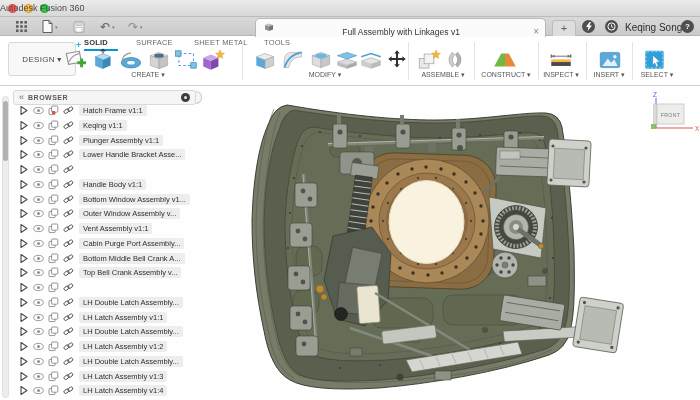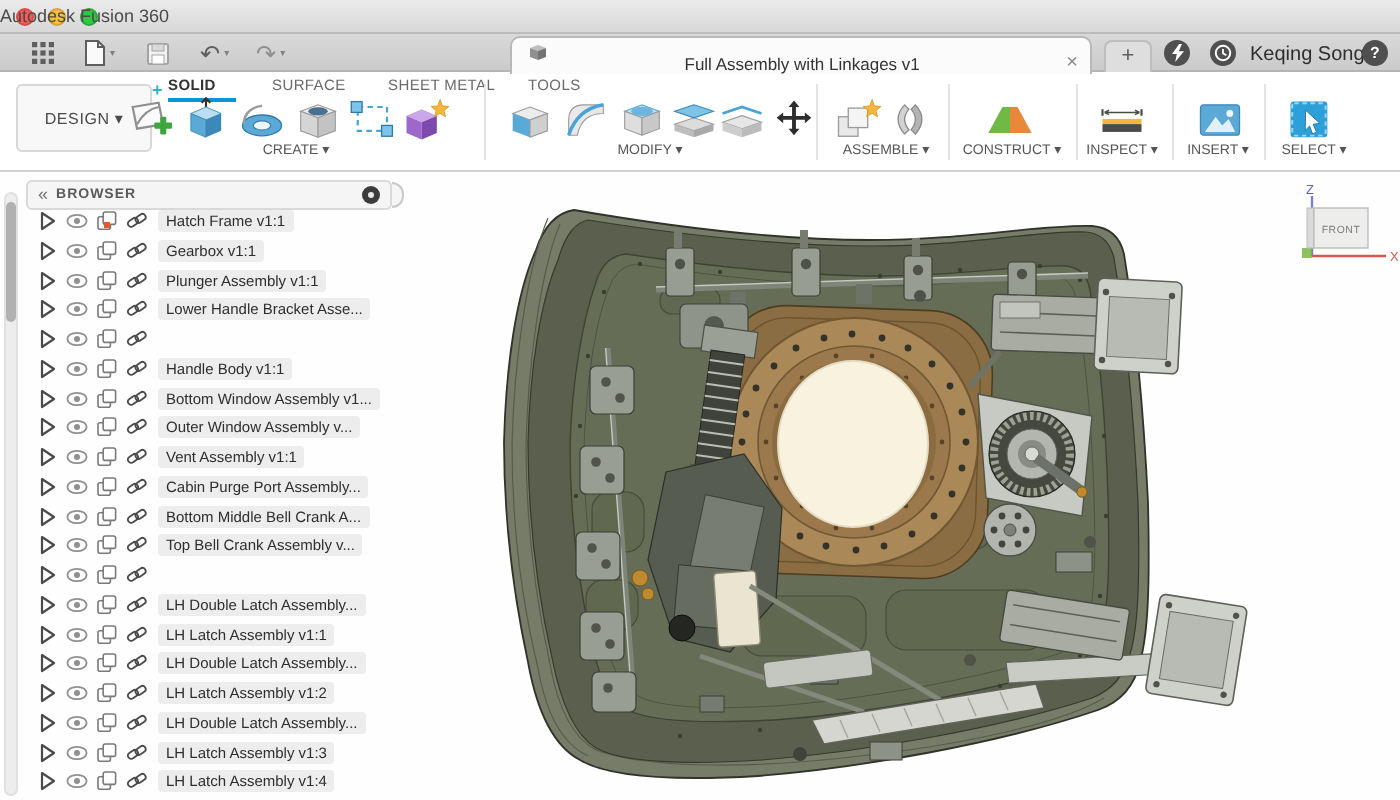--- a/index.html
+++ b/index.html
@@ -631,21 +631,21 @@
     <svg class="ric" viewBox="0 0 11 11">
       <rect x="1" y="3.4" width="6.2" height="6.2" rx="1" fill="#fff" stroke="#7a7a7a" stroke-width=".8"></rect>
       <rect x="3.6" y="1" width="6.2" height="6.2" rx="1" fill="#fff" stroke="#7a7a7a" stroke-width=".8"></rect>
       <rect x="4" y="6" width="3" height="3" fill="#e05a2b" style="display:none"></rect>
     </svg>
     <span class="sp"></span>
     <svg class="ric" viewBox="0 0 11 11">
       <rect x="0.8" y="4.6" width="5.4" height="3.2" rx="1.6" fill="none" stroke="#4a4a4a" stroke-width=".9" transform="rotate(-35 3.5 6.2)"></rect>
       <rect x="4.6" y="2.6" width="5.4" height="3.2" rx="1.6" fill="none" stroke="#4a4a4a" stroke-width=".9" transform="rotate(-35 7.3 4.2)"></rect>
     </svg>
-    <span class="bchip">Gearbox v1:1</span>
+    <span class="bchip">Keqing v1:1</span>
   </div>
         <div class="brow">
     <svg class="ric" viewBox="0 0 11 11">
       <polygon points="3,1.5 9,5.5 3,9.5" fill="none" stroke="#4a4a4a" stroke-width="1.1" stroke-linejoin="round"></polygon>
     </svg>
     <span class="sp"></span>
     <svg class="ric" viewBox="0 0 11 11">
       <ellipse cx="5.5" cy="5.5" rx="4.8" ry="3.1" fill="none" stroke="#8f8f8f" stroke-width=".9"></ellipse>
       <circle cx="5.5" cy="5.5" r="1.5" fill="#8f8f8f"></circle>
     </svg>

